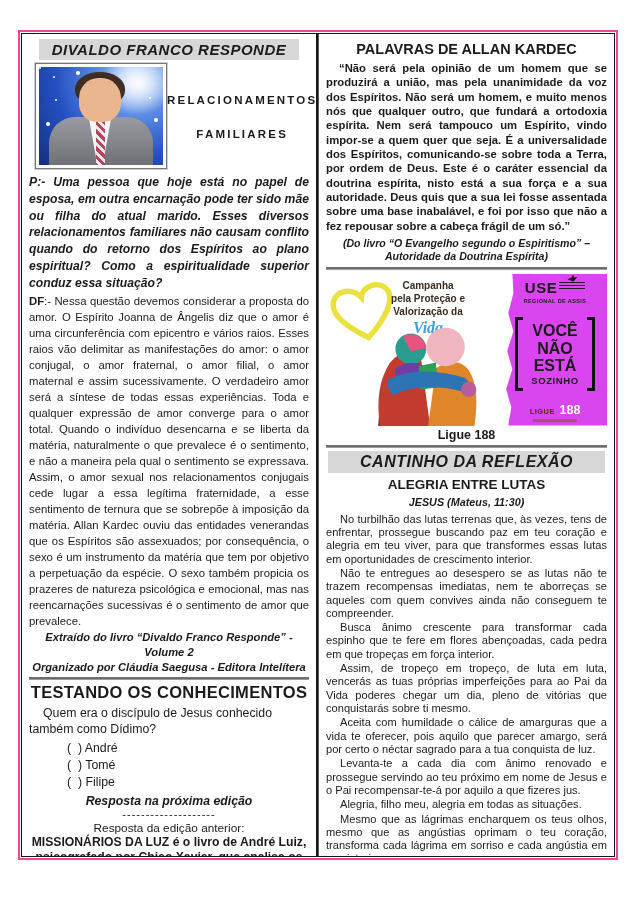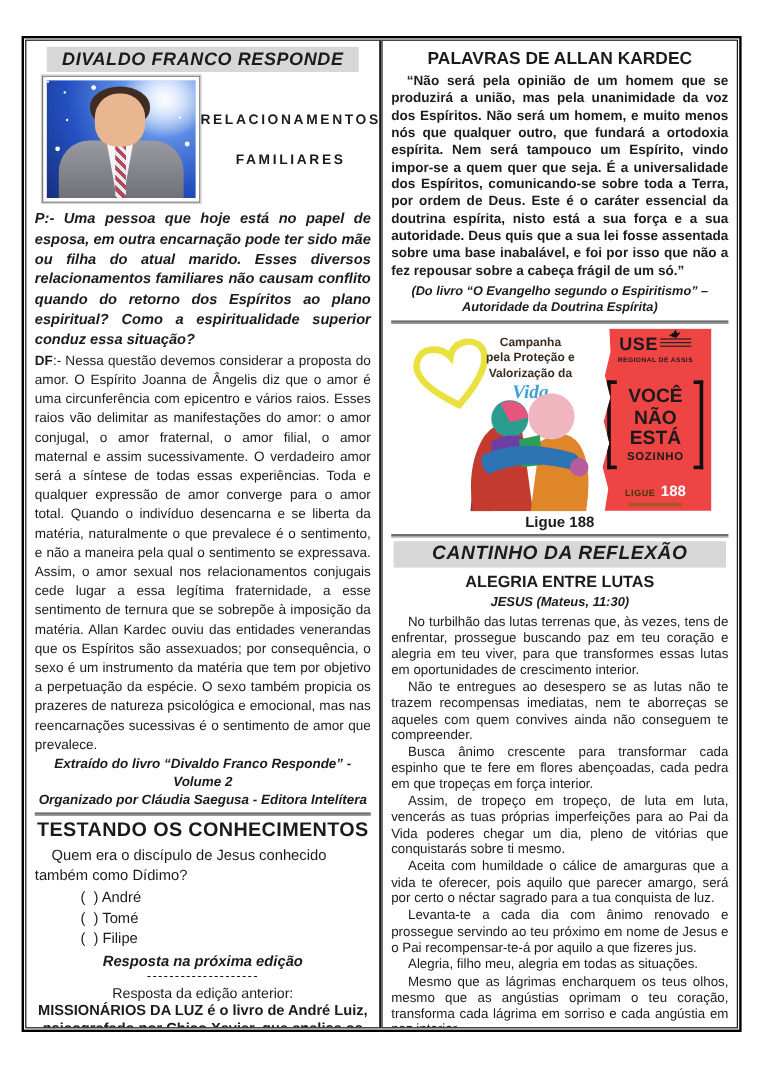--- a/index.html
+++ b/index.html
@@ -1,17 +1,17 @@
 <!DOCTYPE html>
 <html><head>
 <meta charset="utf-8">
 <style>
   * { margin:0; padding:0; box-sizing:border-box; }
   html,body { width:636px; height:902px; background:#ffffff; font-family:"Liberation Sans", sans-serif; color:#1b1b1b; }
-  .frame { position:absolute; left:18px; top:30px; width:600px; height:830px; border:2px solid #000000; padding:1px; background:#fff; }
+  .frame { position:absolute; left:18px; top:30px; width:600px; height:830px; border:2px solid #ec4899; padding:1px; background:#fff; }
   .frame-inner { border:1px solid #161616; width:100%; height:100%; display:flex; }
   .col { width:50%; overflow:hidden; }
   .col-left { border-right:2px solid #161616; padding:1px 7px 0 7px; }
   .col-right { border-left:1px solid #555; padding:1px 7px 0 7px; }
 
   .band { background:#d7d7d7; text-align:center; font-weight:bold; padding:2px 0; margin:4px 10px 3px 10px; }
   .band-italic { font-style:italic; }
   #band-divaldo { font-size:15px; letter-spacing:.5px; }
   #band-cantinho { font-size:16px; letter-spacing:.5px; margin:3px 2px; }
 
@@ -45,27 +45,27 @@
   .next-note { text-align:center; font-weight:bold; font-style:italic; font-size:12.3px; margin:3px 0 0; }
   .dashes { text-align:center; font-size:11px; letter-spacing:1px; line-height:1.1; }
   .prev-label { text-align:center; font-size:11.8px; margin-top:1px; }
   .prev-ans { text-align:center; font-weight:bold; font-size:12.2px; line-height:1.22; }
 
   
   .kardec-h { text-align:center; font-weight:bold; font-size:14.5px; margin:6px 0 4px; }
   .kq { font-weight:bold; font-size:11.3px; line-height:1.27; text-align:justify; text-indent:13px; margin:0 0 4px; }
   .ksrc { font-weight:bold; font-style:italic; font-size:10.6px; line-height:1.25; text-align:center; margin:0 0 3px; }
 
-  .campaign { display:flex; height:152px; margin:4px 14px 0; position:relative; }
+  .campaign { display:flex; height:152px; margin:4px 0 0; position:relative; }
   .camp-left { position:relative; width:63%; }
   .heart-svg { position:absolute; left:0px; top:2px; width:78px; height:72px; }
   .camp-text { position:absolute; top:5px; left:36px; width:132px; text-align:center; font-weight:bold; font-size:10px; color:#3a2b1e; line-height:1.3; }
   .vida { font-style:italic; font-weight:bold; font-size:16px; color:#3f9fd6; font-family:"Liberation Serif", serif; }
   .hug-svg { position:absolute; bottom:0; left:34px; width:146px; height:106px; }
-  .camp-right { position:relative; width:37%; background:#ef4444;
+  .camp-right { position:relative; width:37%; background:#d946ef;
     clip-path:polygon(9% 0,100% 0,100% 100%,5% 100%,8% 88%,3% 76%,9% 63%,4% 51%,10% 38%,5% 26%,10% 13%); }
   .use-row { margin-top:5px; text-align:center; position:relative; }
   .use-word { font-weight:bold; font-size:15px; letter-spacing:.5px; display:inline-block; }
   .use-bird { position:absolute; top:-4px; left:62%; width:10px; height:7px; background:#111; clip-path:polygon(0 70%,40% 40%,55% 0,70% 45%,100% 30%,60% 100%); }
   .use-lines { display:inline-block; vertical-align:top; margin:3px 0 0 2px; }
   .use-lines i { display:block; width:26px; height:1.5px; background:#222; margin-bottom:1.5px; }
   .use-sub { text-align:center; font-size:5.5px; font-weight:bold; letter-spacing:.4px; margin-top:1px; }
   .bracket-box { margin:13px auto 0; width:80px; display:flex; }
   .br { width:8px; flex:none; border:3px solid #111; }
   .br-l { border-right:none; }

